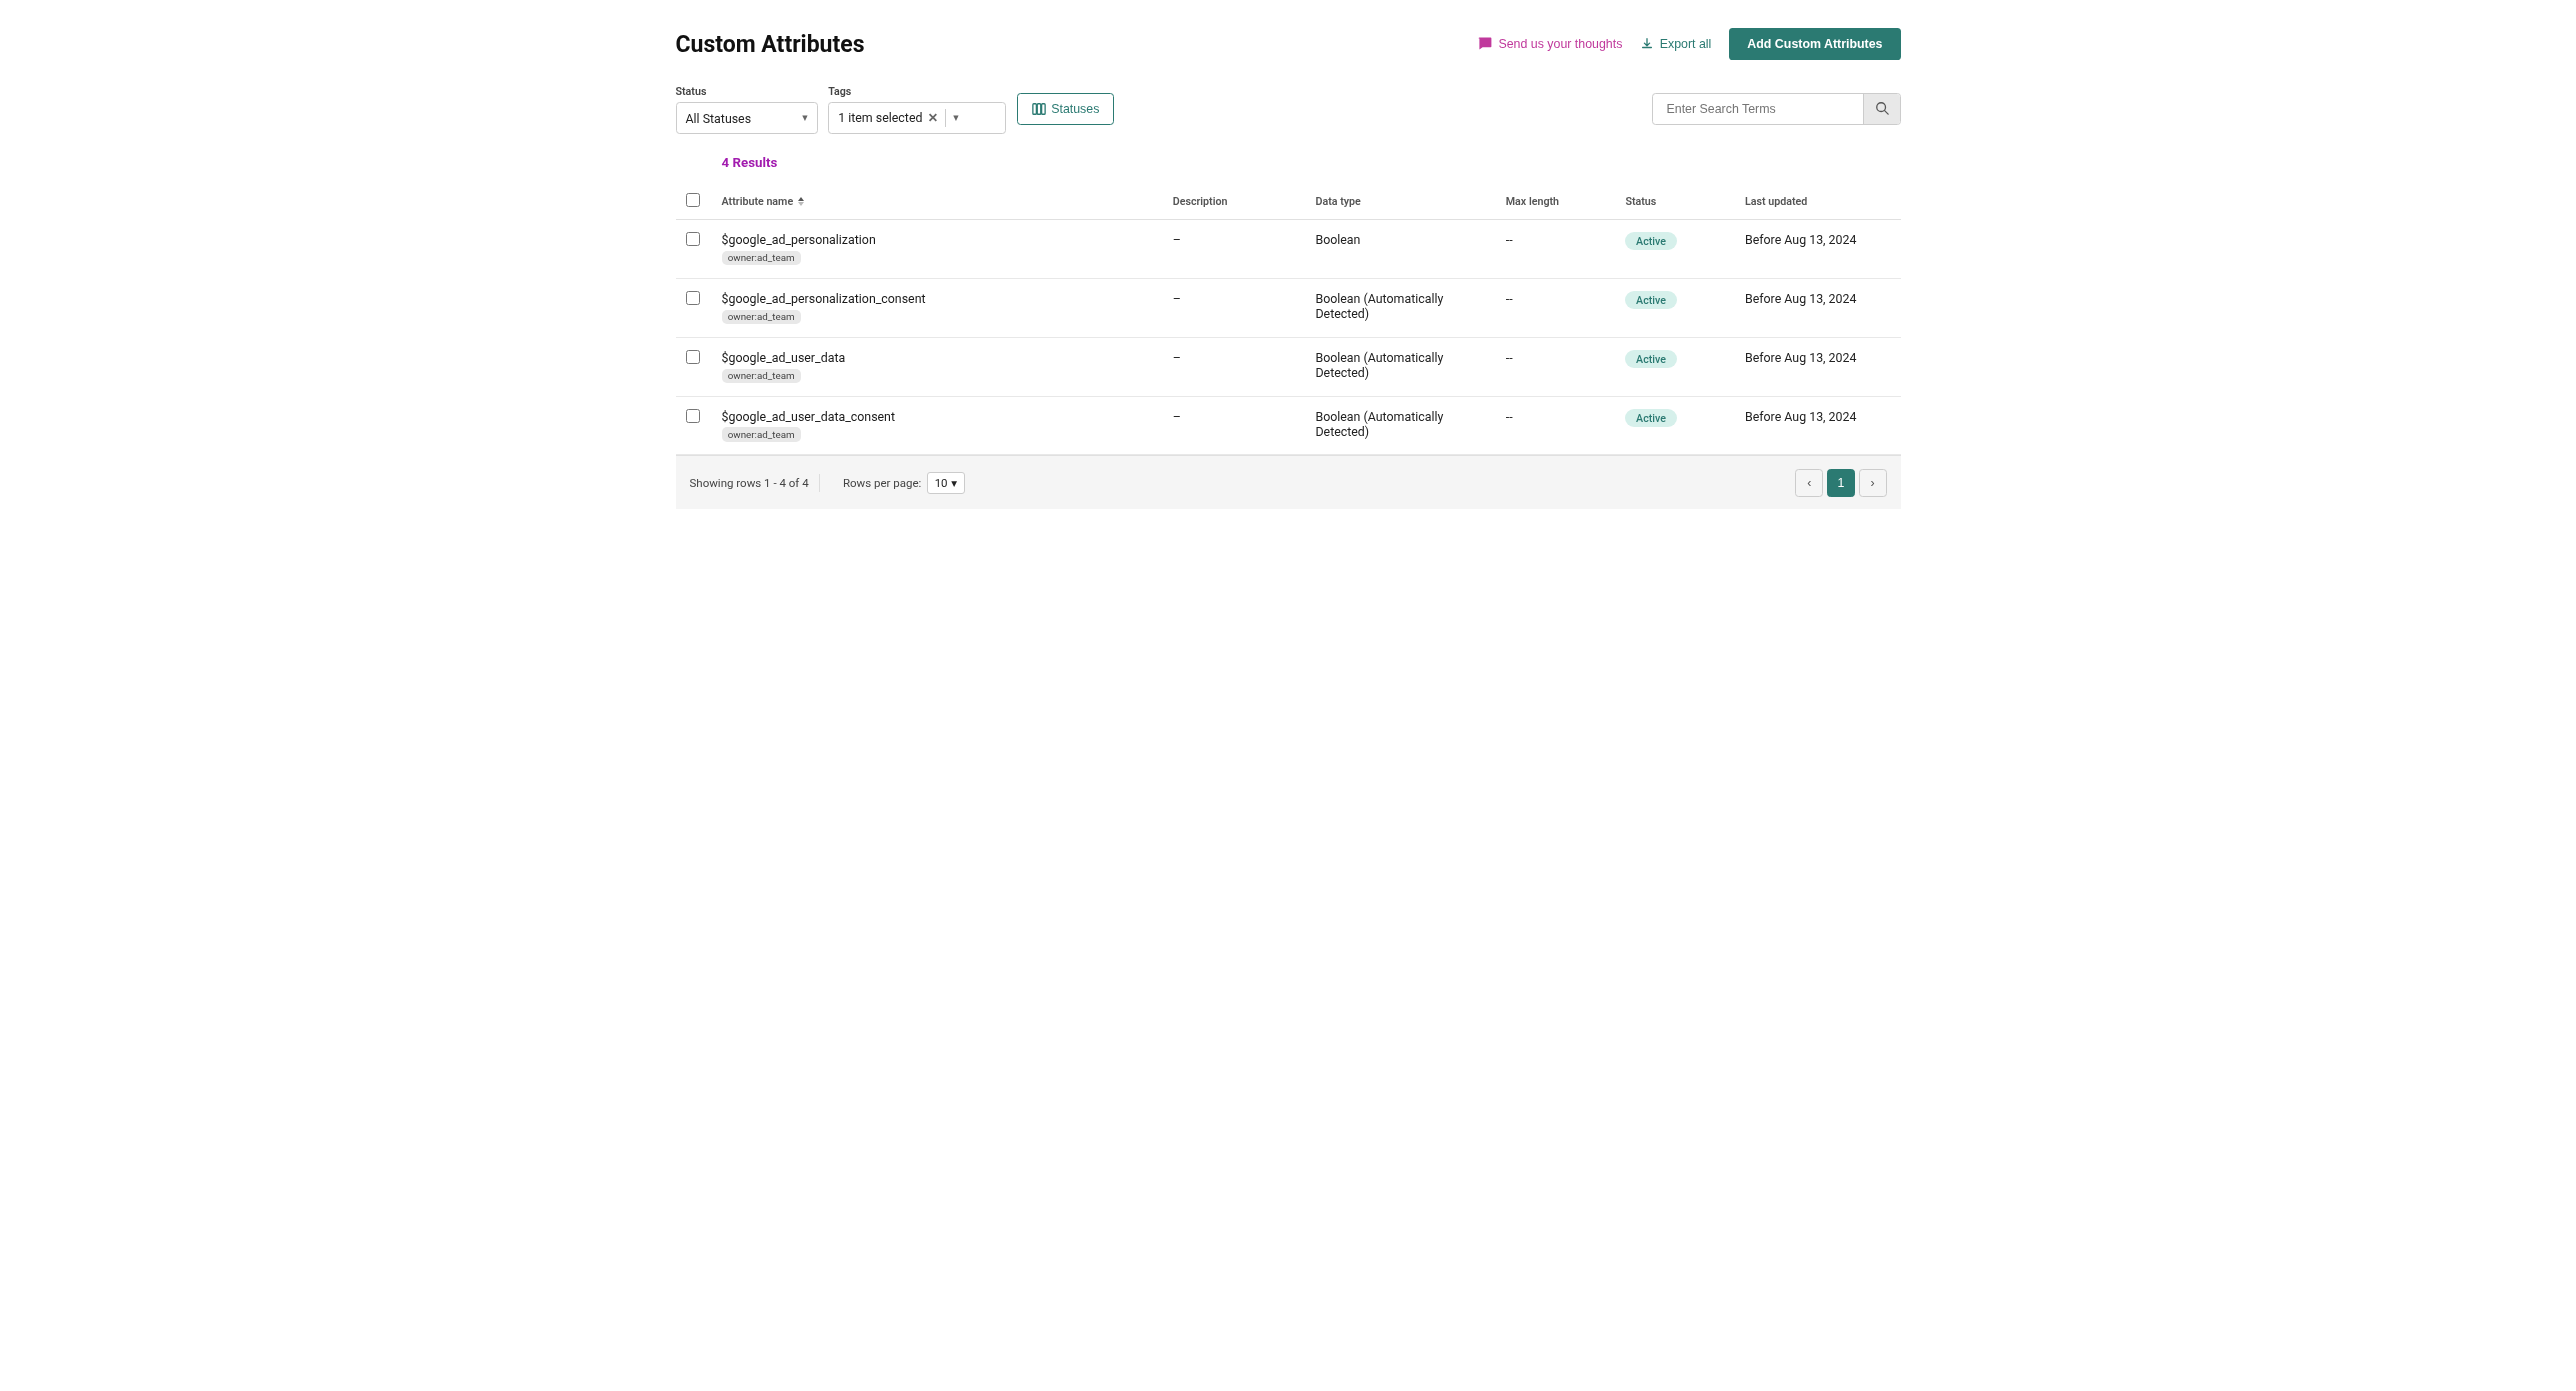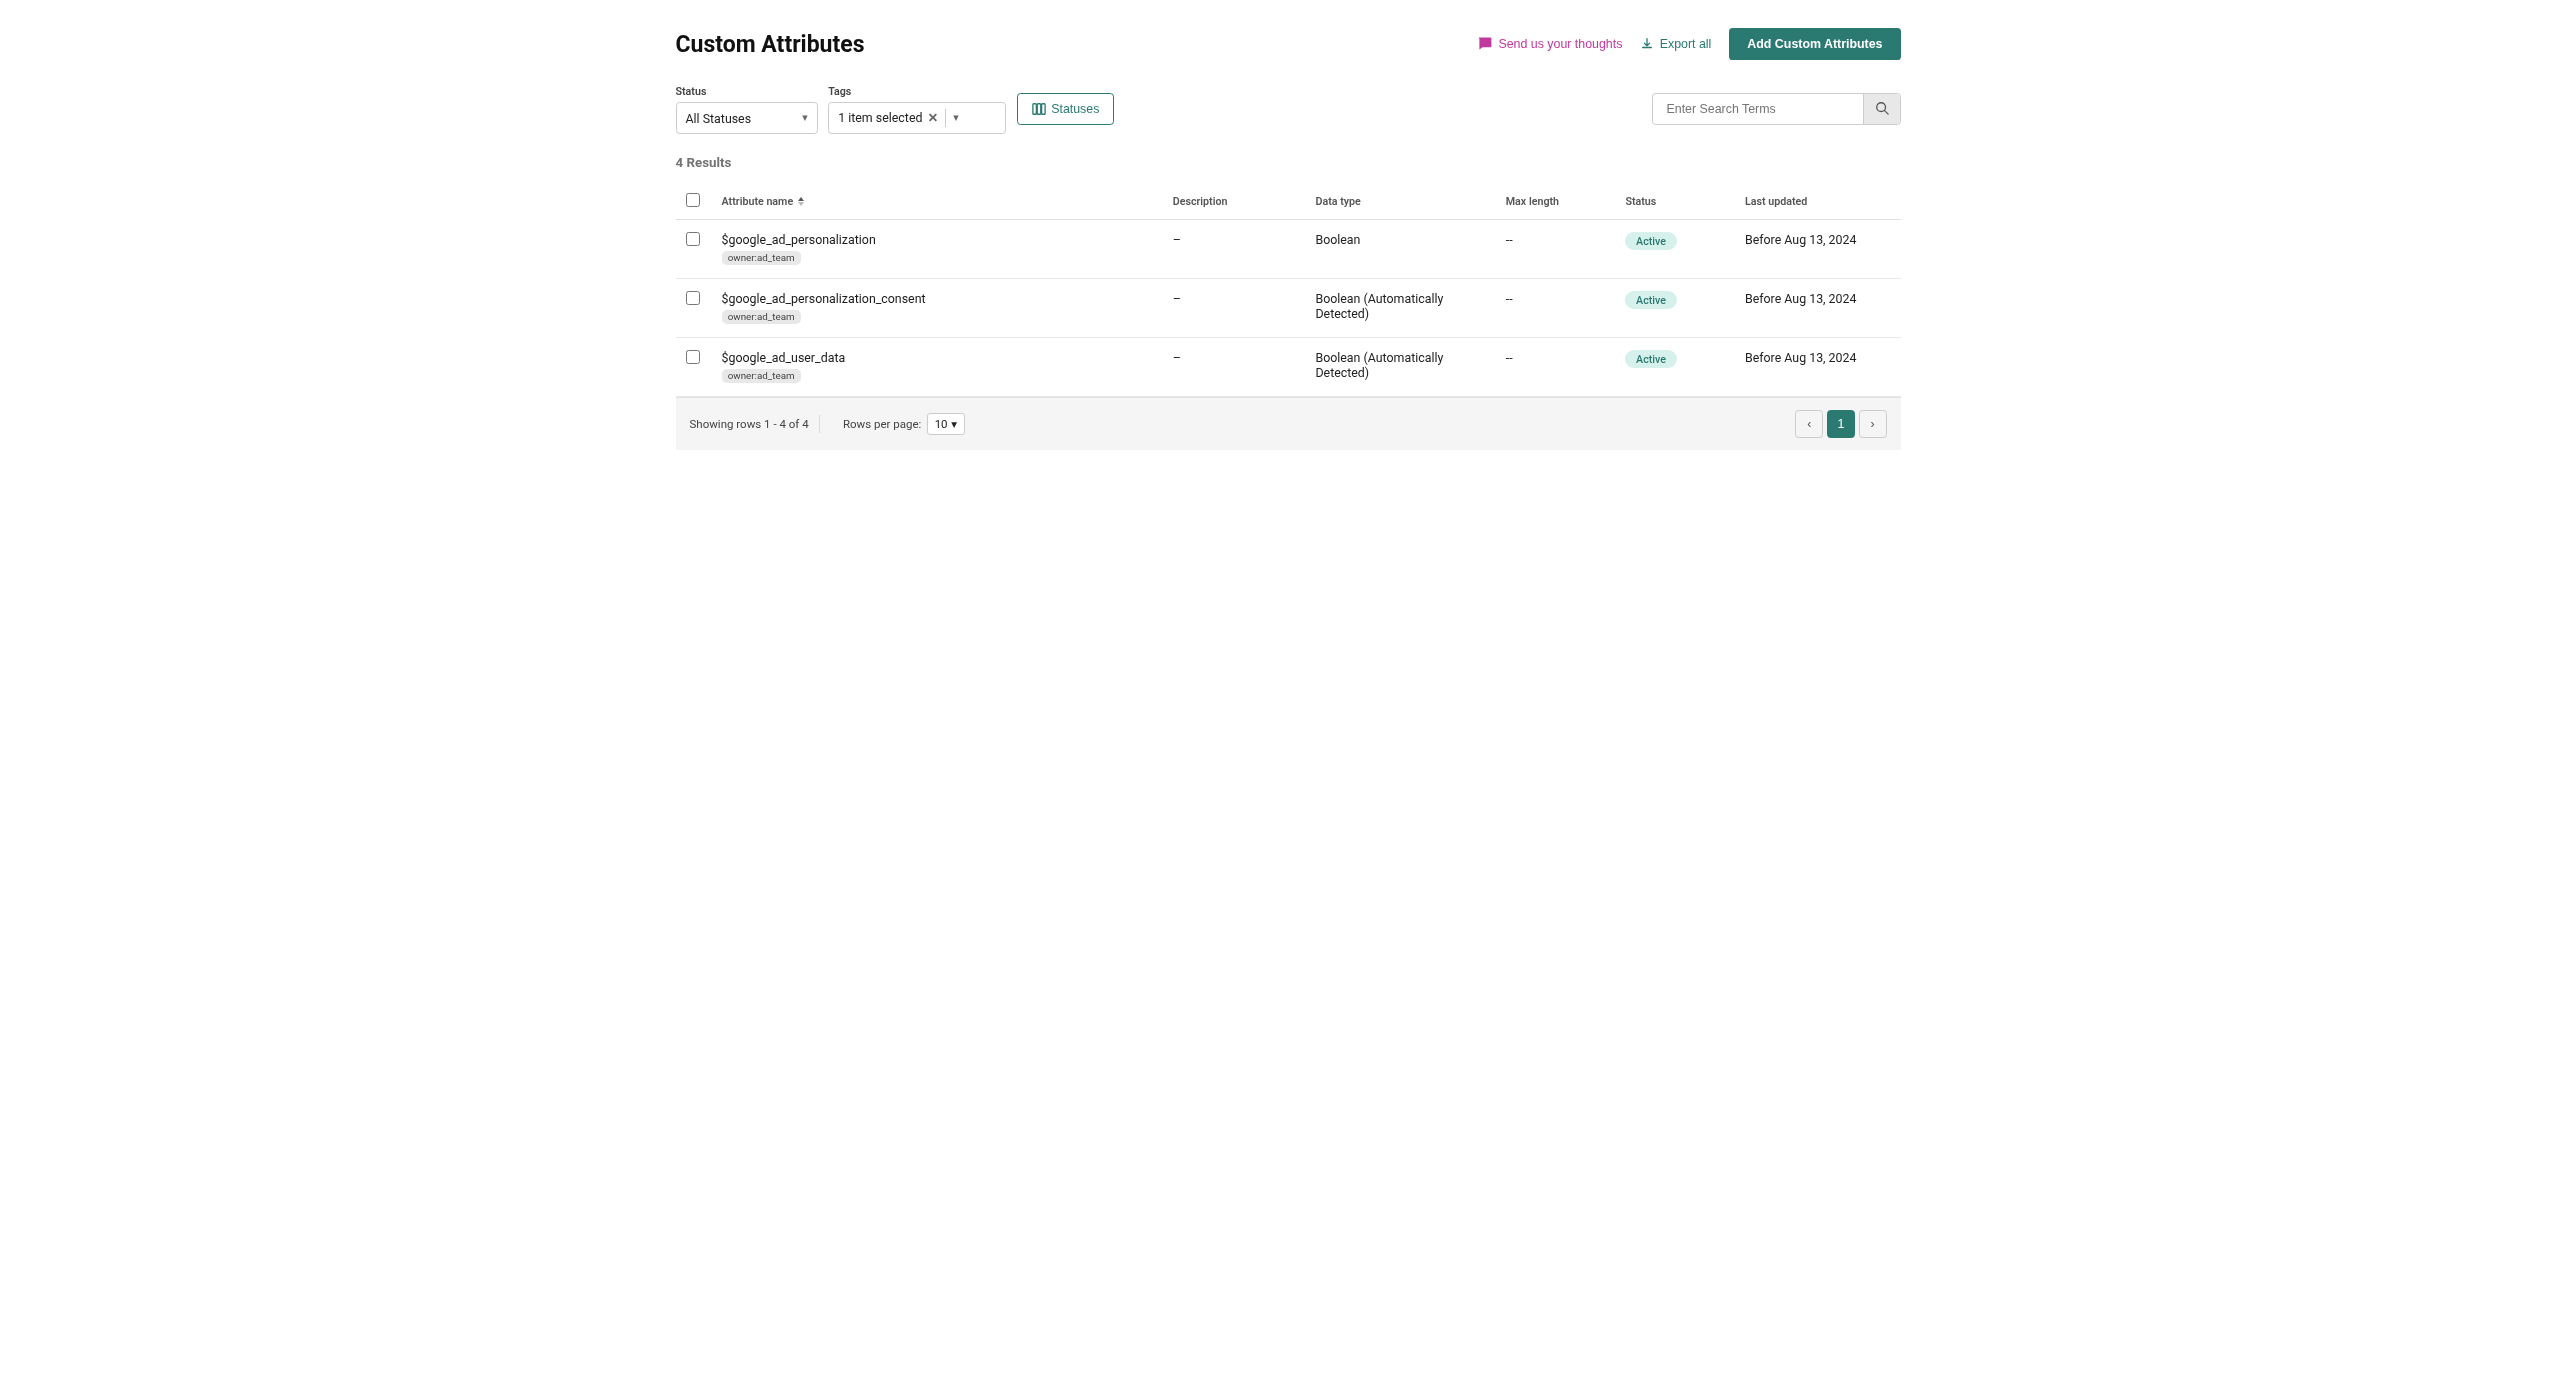--- a/index.html
+++ b/index.html
@@ -178,22 +178,23 @@
       border-left: 0.9px solid #ccc;
       height: 100%;
       padding: 0 10.7px;
       cursor: pointer;
       color: #555;
       border-radius: 0 3.6px 3.6px 0;
     }
     .results-count {
       font-size: 13.3px;
       font-weight: 700;
-      color: #737373;
+      color: #a21caf;
       margin-bottom: 14px;
+      margin-left: 46px;
     }
     .table-container {
       width: 100%;
       border-collapse: collapse;
     }
     .table-container th {
       font-size: 10.7px;
       font-weight: 600;
       color: #555;
       text-align: left;
@@ -481,20 +482,34 @@
               <span class="attr-name-text">$google_ad_user_data</span>
               <span class="attr-tag">owner:ad_team</span>
             </div>
           </td>
           <td class="col-desc">–</td>
           <td class="col-datatype">Boolean (Automatically Detected)</td>
           <td class="col-maxlen">--</td>
           <td class="col-status"><span class="status-badge">Active</span></td>
           <td class="col-lastupdated">Before Aug 13, 2024</td>
         </tr>
+        <tr>
+          <td class="col-check"><input type="checkbox" class="checkbox" style=""></td>
+          <td class="col-name">
+            <div class="attr-name-cell">
+              <span class="attr-name-text">$google_ad_user_data_consent</span>
+              <span class="attr-tag">owner:ad_team</span>
+            </div>
+          </td>
+          <td class="col-desc">–</td>
+          <td class="col-datatype">Boolean (Automatically Detected)</td>
+          <td class="col-maxlen">--</td>
+          <td class="col-status"><span class="status-badge">Active</span></td>
+          <td class="col-lastupdated">Before Aug 13, 2024</td>
+        </tr>
       </tbody>
   </table>
 
   <div class="pagination-row">
     <div class="showing-info">
       <span>Showing rows 1 - 4 of 4</span>
       <div class="divider"></div>
       <div class="rows-per-page">
         <span>Rows per page:</span>
         <div class="rows-select">

